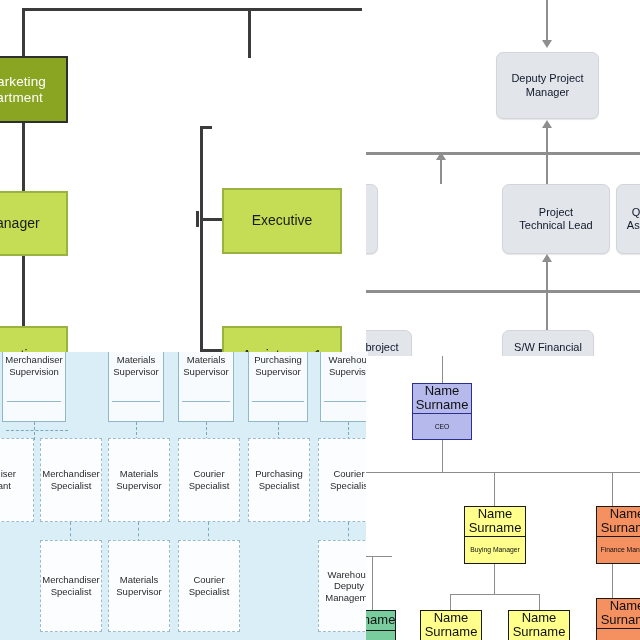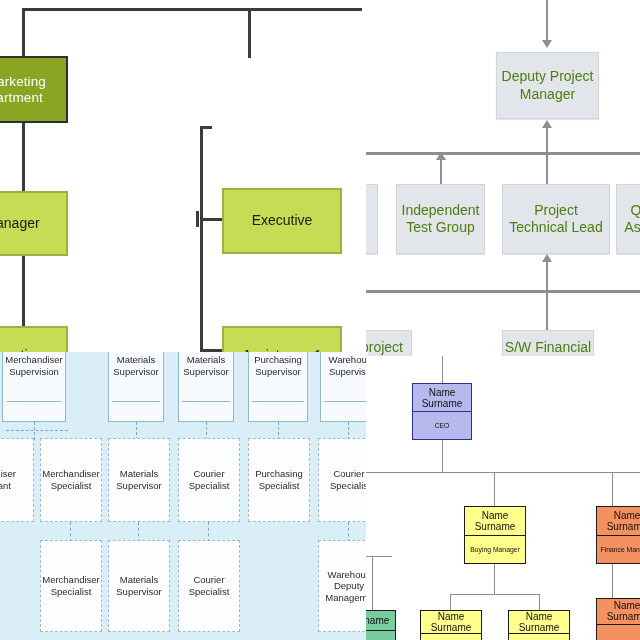--- a/index.html
+++ b/index.html
@@ -22,41 +22,41 @@
 
   
   #panelB{left:366px;top:0;width:274px;height:358px;background:#ffffff;overflow:hidden;z-index:2;}
   .b-rail{position:absolute;background:#8e8e8e;height:3px;}
   .b-conn{position:absolute;background:#8e8e8e;width:2px;}
   .b-arrow{position:absolute;width:0;height:0;border-left:5px solid transparent;
            border-right:5px solid transparent;}
   .b-arrow.up{border-bottom:8px solid #8e8e8e;}
   .b-arrow.down{border-top:8px solid #8e8e8e;}
   .b-box{position:absolute;box-sizing:border-box;background:#e2e5ea;border:1px solid #d2d6dc;
-         border-radius:0;display:flex;align-items:center;justify-content:center;
-         text-align:center;color:#4d7c0f;font-size:14px;line-height:1.22;
+         border-radius:7px;display:flex;align-items:center;justify-content:center;
+         text-align:center;color:#0f172a;font-size:11px;line-height:1.22;
          box-shadow:0 1px 1px rgba(0,0,0,.10);}
 
   
   #panelC{left:0;top:352px;width:368px;height:288px;background:#d9eef7;overflow:hidden;z-index:3;}
   .c-card{position:absolute;box-sizing:border-box;background:#f7fbfd;
           display:flex;flex-direction:column;align-items:center;justify-content:flex-start;
           text-align:center;color:#2b2b2b;font-size:9.5px;line-height:1.22;padding-top:3px;}
   .c-solid{border:1px solid #8fb8c9;}
   .c-dash{border:1px dashed #9dbccb;background:#fcfdfe;justify-content:center;padding-top:0;}
   .c-rule{position:absolute;left:6%;width:88%;height:1px;background:#8fb8c9;}
   .c-link{position:absolute;border-left:1px dashed #7ba7bb;}
   .c-hlink{position:absolute;border-top:1px dashed #7ba7bb;}
 
   
   #panelD{left:366px;top:356px;width:274px;height:284px;background:#ffffff;overflow:hidden;z-index:4;}
   .d-box{position:absolute;box-sizing:border-box;border:1px solid #1a1a1a;
          display:flex;flex-direction:column;color:#111;}
   .d-name{flex:1;display:flex;align-items:center;justify-content:center;
-          font-size:10px;text-align:center;line-height:1.1;border-bottom:1px solid #1a1a1a;}
+          font-size:13px;text-align:center;line-height:1.1;border-bottom:1px solid #1a1a1a;}
   .d-role{flex:1;display:flex;align-items:center;justify-content:center;
           font-size:6.8px;text-align:center;line-height:1.1;padding:0 2px;}
   .d-blue{background:#b5b9ec;border-color:#2c2f8f;}
   .d-blue .d-name{border-bottom-color:#2c2f8f;}
   .d-yellow{background:#ffff8c;}
   .d-orange{background:#f59060;}
   .d-green{background:#78cc9e;}
   .d-line{position:absolute;background:#8d8d8d;}
 </style>
 </head>
@@ -119,26 +119,20 @@
     <div class="b-rail" style="left:-8px;top:152px;width:290px;"></div>
 
     <div class="b-conn" style="left:74px;top:154px;height:30px;"></div>
     <div class="b-arrow up" style="left:70px;top:152px;"></div>
     <div class="b-conn" style="left:180px;top:154px;height:30px;"></div>
 
     <div class="b-box" style="left:-10px;top:184px;width:22px;height:70px;">
       <span></span>
     </div>
 
-    <div class="b-box" style="left:30px;top:184px;width:89px;height:70px;">
-      <span>
-        <span>Independent</span><br>
-        <span>Test Group</span>
-      </span>
-    </div>
 
     <div class="b-box" style="left:136px;top:184px;width:108px;height:70px;">
       <span>
         <span>Project</span><br>
         <span>Technical Lead</span>
       </span>
     </div>
 
     <div class="b-box" style="left:250px;top:184px;width:40px;height:70px;">
       <span>

